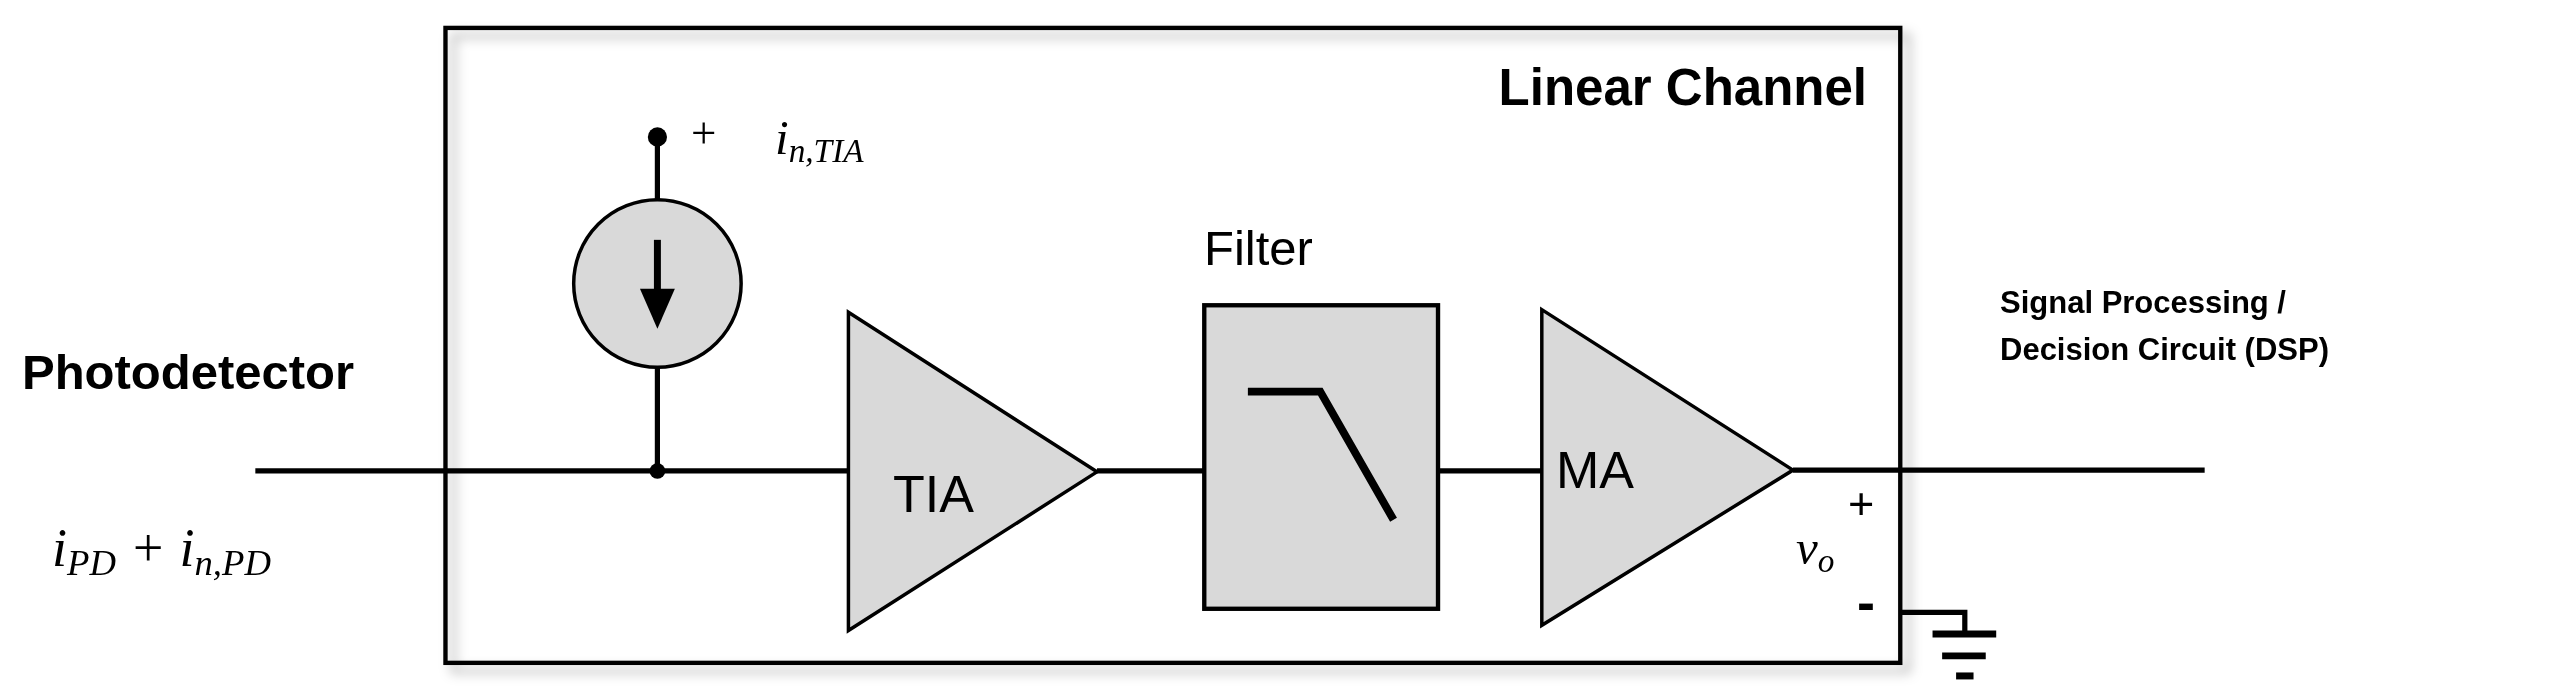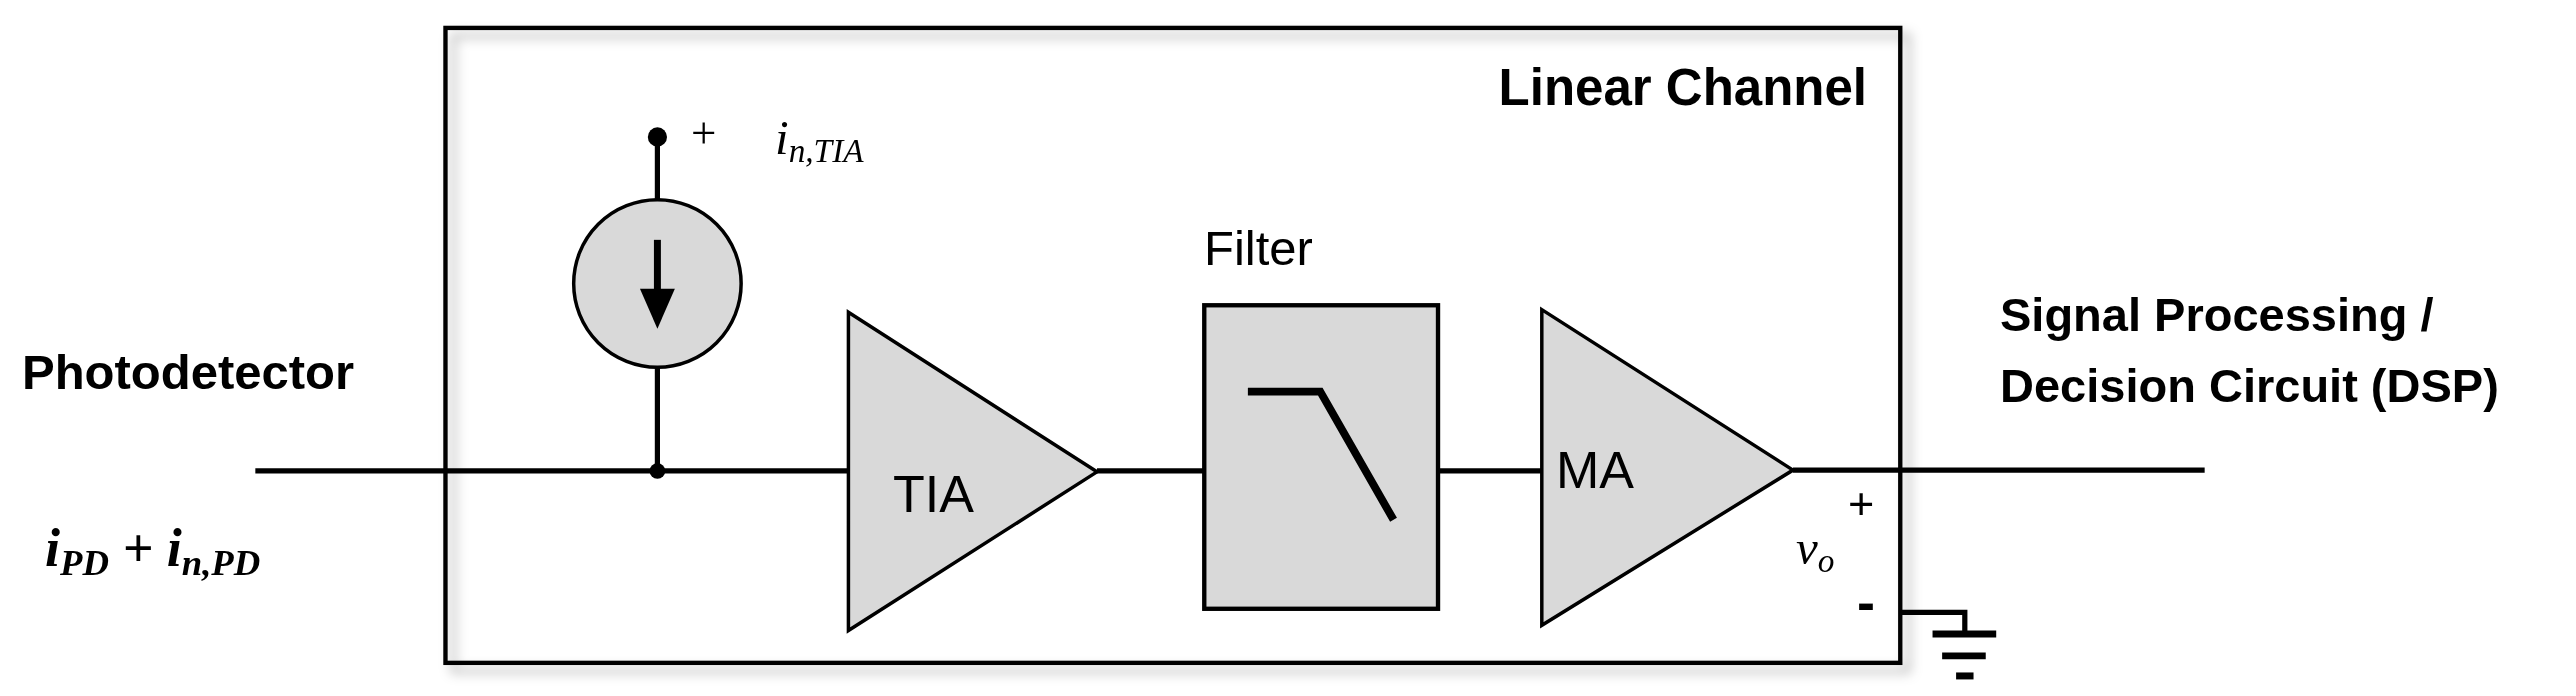--- a/index.html
+++ b/index.html
@@ -24,25 +24,25 @@
     font-weight:400;
   }
   .math .sub{
     font-size:0.68em;
     font-style:italic;
     vertical-align:-0.24em;
     letter-spacing:0;
   }
   #photodetector-label{left:22px;top:344px;font-size:49px;}
   #linear-channel-title{top:59px;right:709px;font-size:51px;}
-  #dsp-label{left:2000px;top:279px;font-size:47px;line-height:1.52;}
+  #dsp-label{left:2000px;top:279px;font-size:31px;line-height:1.52;}
   #tia-label{left:855px;top:424px;width:157px;text-align:center;font-size:52px;margin-top:41px;}
   #ma-label{left:1556px;top:441px;width:157px;font-size:52px;}
   #filter-label{left:1204px;top:220px;width:234px;font-size:49px;}
-  #input-current-label{left:45px;top:517px;font-size:54px;font-weight:bold;}
+  #input-current-label{left:52px;top:517px;font-size:54px;}
   #tia-noise-label{left:775px;top:110px;font-size:49px;}
   #node-plus{left:691px;top:108px;font-size:45px;font-family:"Liberation Serif",serif;}
   #vo-label{left:1796px;top:520px;font-size:49px;}
   #out-plus{left:1848px;top:478px;font-size:45px;}
   #out-minus{left:1857px;top:571px;font-size:54px;font-weight:700;}
 </style>
 </head>
 <body>
 
 <div class="canvas">

